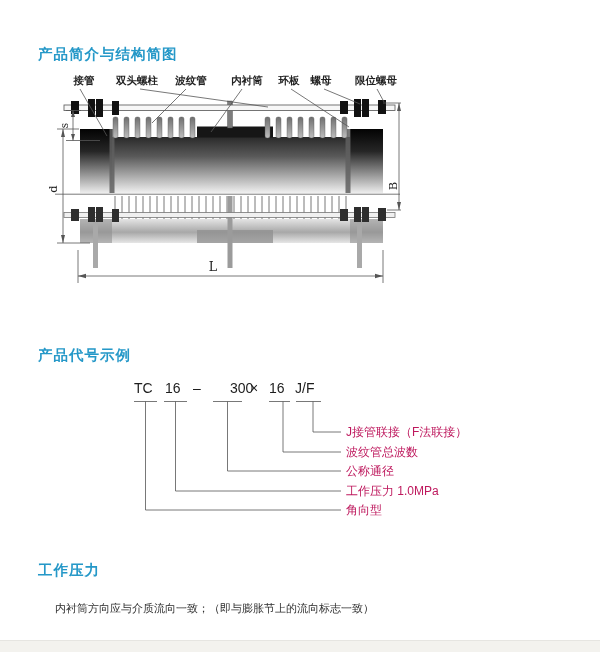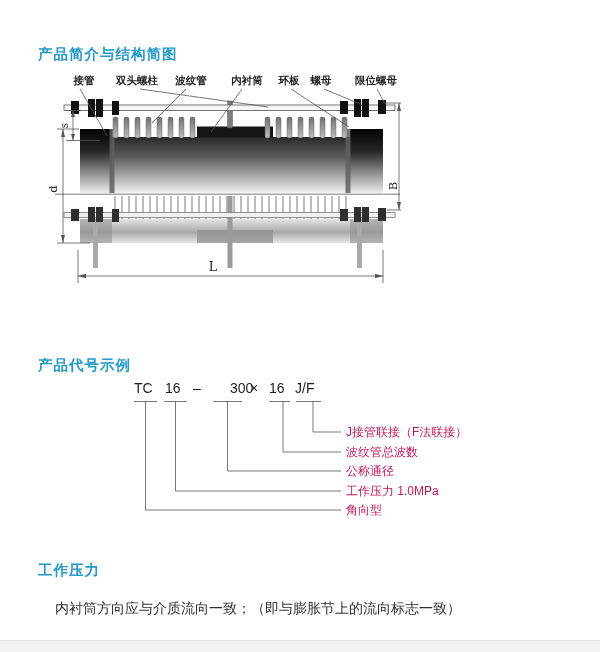--- a/index.html
+++ b/index.html
@@ -22,21 +22,21 @@
     position:absolute;top:380px;
     font-family:Liberation Sans, sans-serif;
     font-size:14px;color:#1d1d1d;line-height:16px;white-space:nowrap;
   }
   .anno{
     position:absolute;left:346px;
     font-size:12px;color:#be185d;line-height:17px;white-space:nowrap;
   }
   .para{
     position:absolute;left:55px;top:597px;
-    font-size:14px;line-height:22.5px;color:#2e2e2e;white-space:nowrap;
+    font-size:11px;line-height:22.5px;color:#2e2e2e;white-space:nowrap;
   }
   .footer-strip{
     position:absolute;left:0;top:640px;width:600px;height:12px;
     background:#f3f2ee;border-top:1px solid #e6e5e1;
   }
   line,polyline{stroke:#555;stroke-width:0.8;fill:none;}
   .leader{stroke:#555;stroke-width:0.8;}
   .codeline{stroke:#444;stroke-width:1;}
 </style>
 </head>
@@ -179,21 +179,21 @@
 
       <line x1="78" y1="250" x2="78" y2="283"></line>
       <line x1="383" y1="250" x2="383" y2="283"></line>
       <line x1="78" y1="276" x2="383" y2="276"></line>
       <polygon points="78,276 86,273.8 86,278.2" fill="#555"></polygon>
       <polygon points="383,276 375,273.8 375,278.2" fill="#555"></polygon>
       <text class="dim-label" font-size="12.5" text-anchor="middle" x="213" y="271">L</text>
     </g>
   </svg>
 
-  <h2 class="sec-title" style="top:356px;text-align:center;">产品代号示例</h2>
+  <h2 class="sec-title" style="top:346px;text-align:center;">产品代号示例</h2>
 
   <svg viewBox="0 375 600 150" style="left:0;top:375px;" width="600" height="150">
     <g class="codeline">
       <line x1="134" y1="401.5" x2="157" y2="401.5"></line>
       <line x1="164" y1="401.5" x2="187" y2="401.5"></line>
       <line x1="213" y1="401.5" x2="242" y2="401.5"></line>
       <line x1="269" y1="401.5" x2="290" y2="401.5"></line>
       <line x1="296" y1="401.5" x2="321" y2="401.5"></line>
     </g>
     <g class="codeline">

